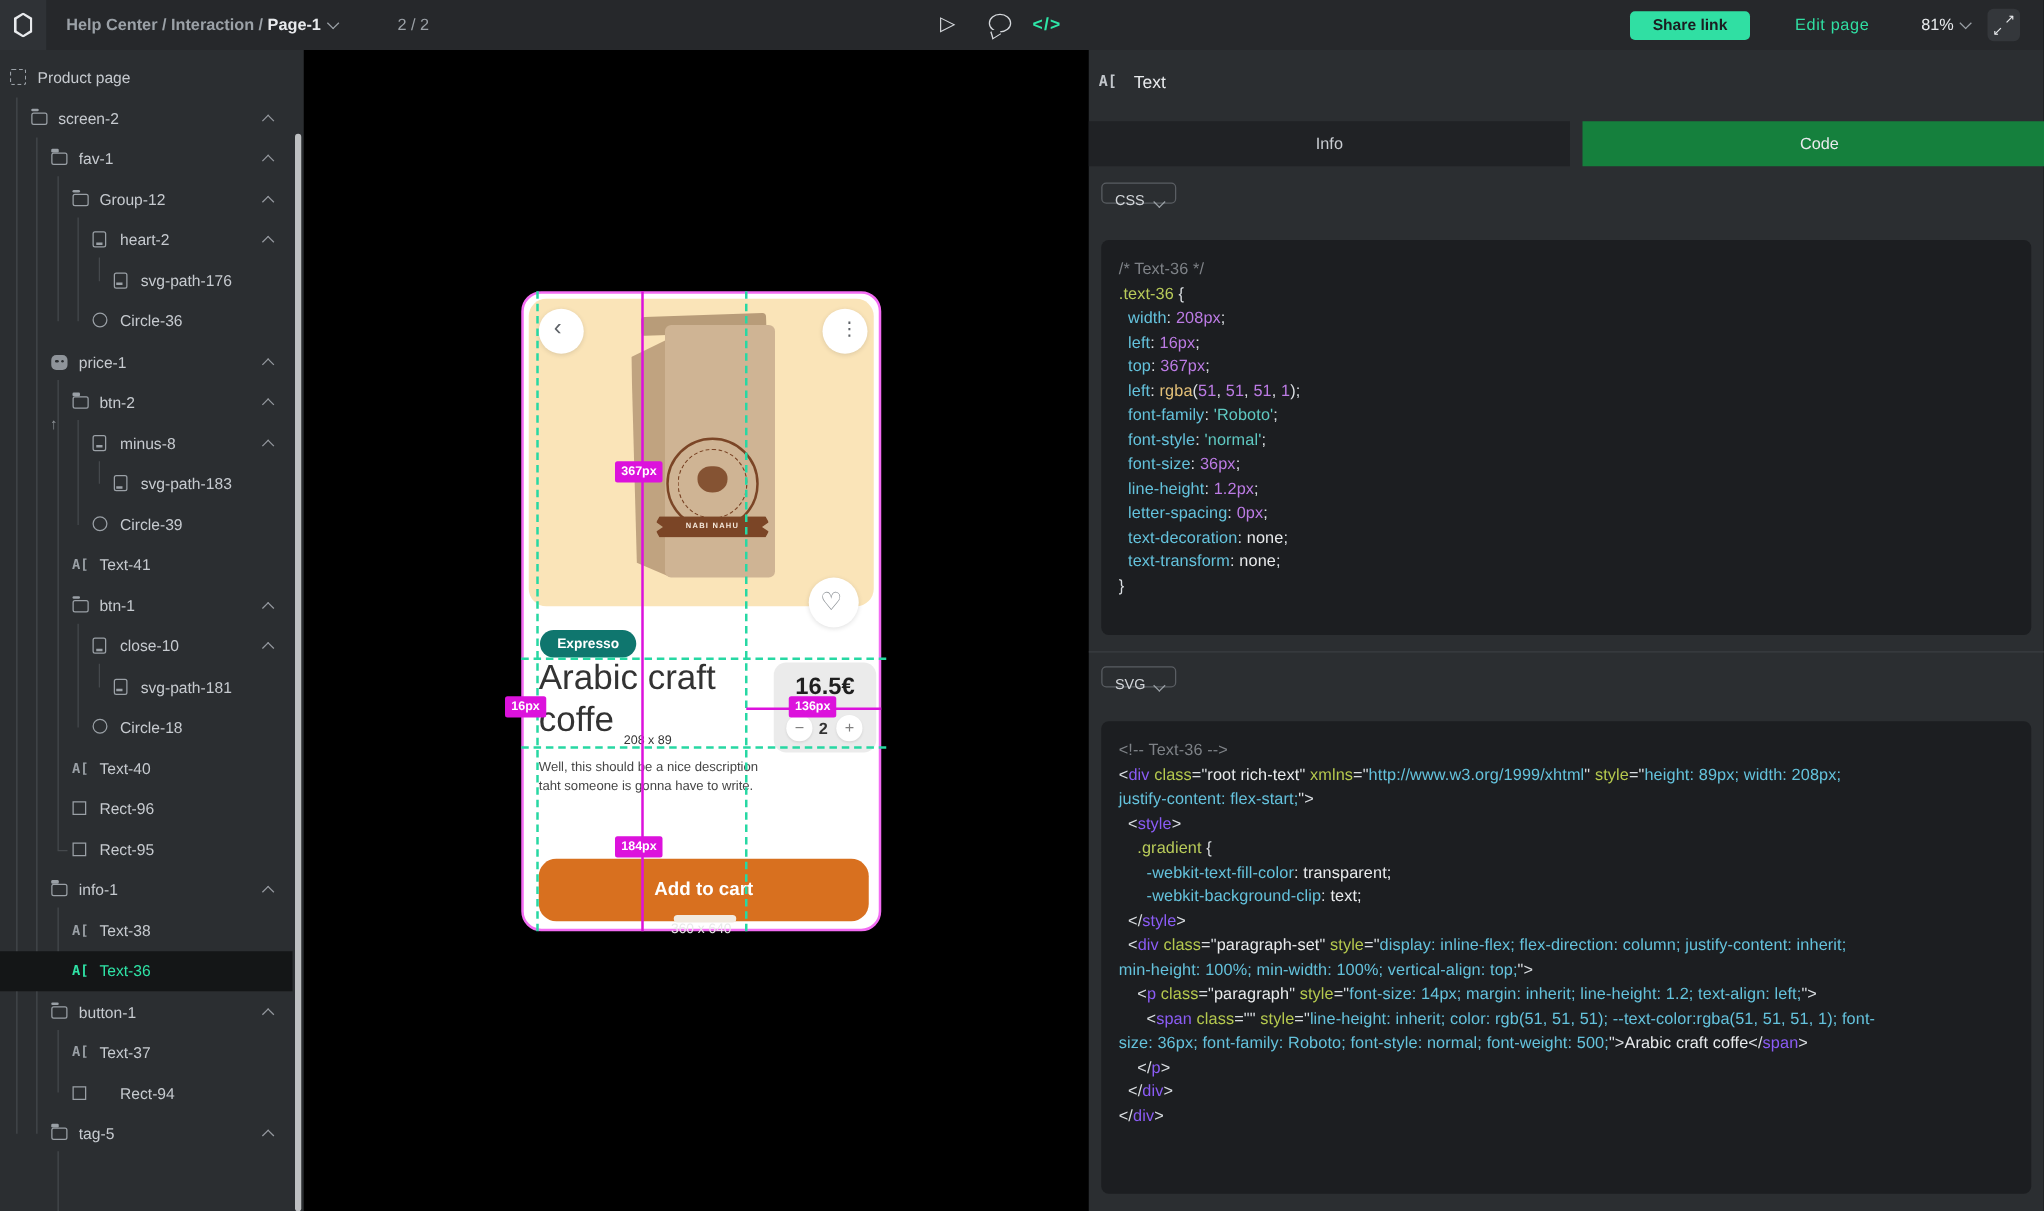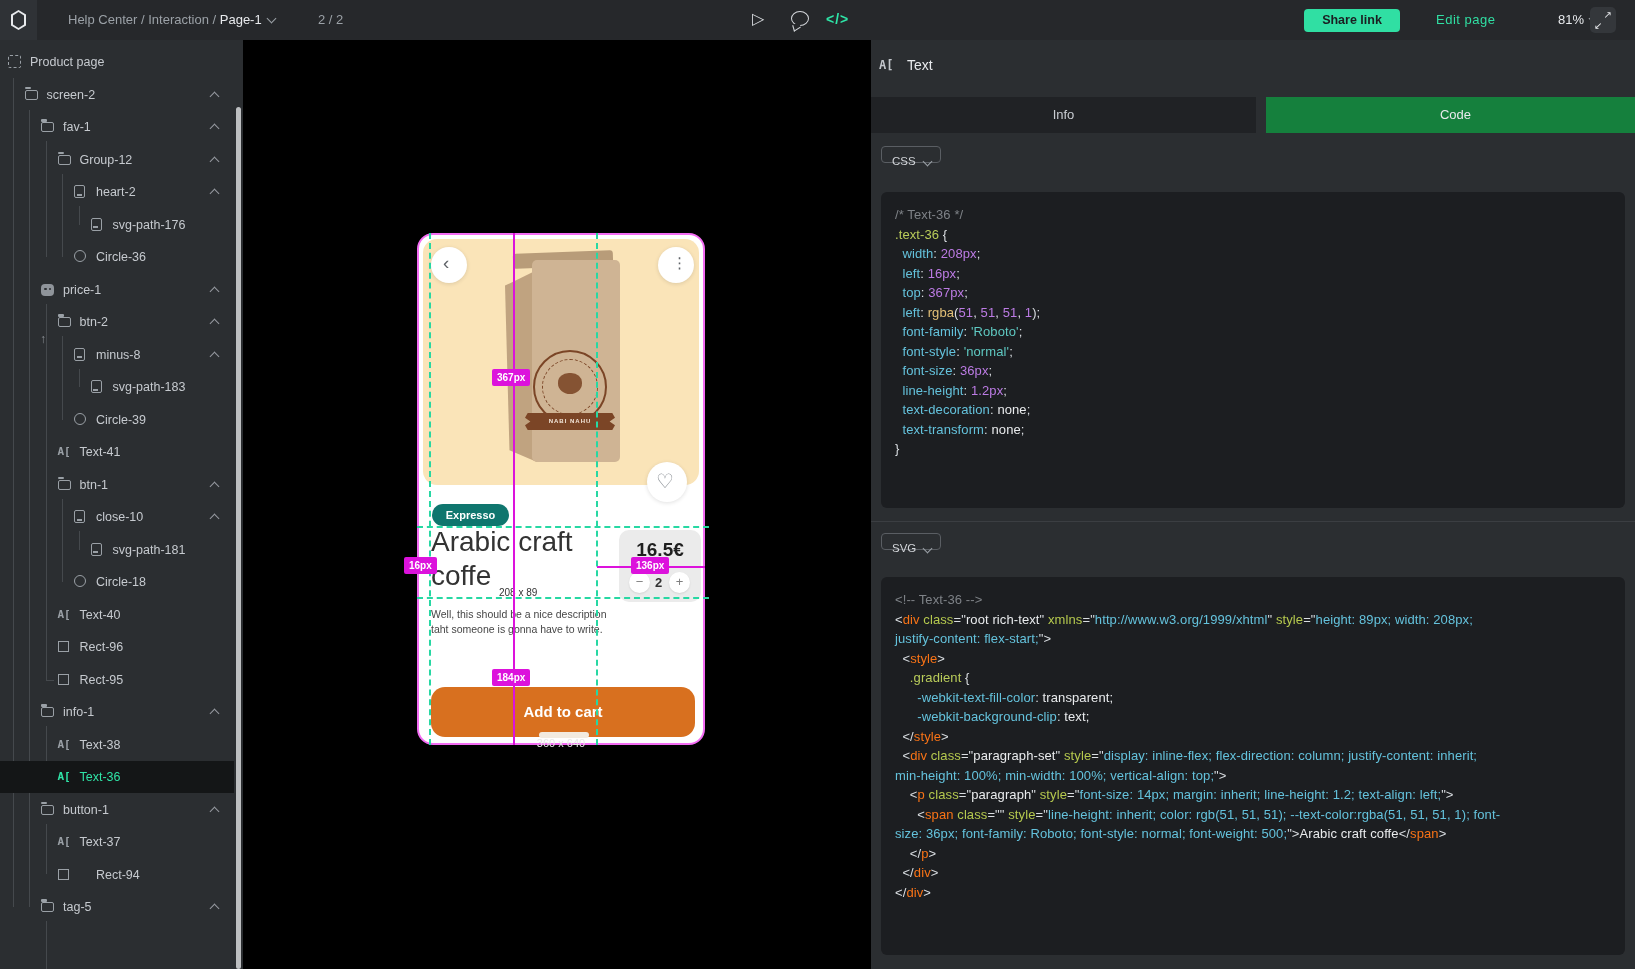--- a/index.html
+++ b/index.html
@@ -6,36 +6,36 @@
   html,body { width:1635px; height:969px; background:#000; overflow:hidden;
               font-family:"Liberation Sans", sans-serif; }
 
   
   #topbar { position:absolute; left:0; top:0; width:1635px; height:40px; background:#26282B; z-index:50; }
   #logo-tile { position:absolute; left:0; top:0; width:37px; height:40px; background:#2F3236; }
   .logo-shape { position:absolute; left:11px; top:10px; width:15px; height:20px;
     background:#E8EAED; clip-path:polygon(50% 0,100% 22%,100% 78%,50% 100%,0 78%,0 22%); }
   .logo-inner { position:absolute; left:13px; top:12px; width:11px; height:16px;
     background:#2F3236; clip-path:polygon(50% 0,100% 22%,100% 78%,50% 100%,0 78%,0 22%); }
-  #breadcrumb { position:absolute; left:68px; top:0; height:40px; line-height:40px; font-size:13px; color:#9BA1A7; }
+  #breadcrumb { position:absolute; left:53px; top:0; height:40px; line-height:40px; font-size:13px; color:#9BA1A7;font-weight:bold; }
   #breadcrumb .cur { color:#E8EAED; }
   .caret-down { display:inline-block; width:7px; height:7px; border-left:1.5px solid #9BA1A7;
     border-bottom:1.5px solid #9BA1A7; transform:rotate(-45deg); margin-left:6px; margin-bottom:2px; }
   #page-counter { position:absolute; left:318px; top:0; height:40px; line-height:40px; font-size:13px; color:#9BA1A7; }
   #play-ic { position:absolute; left:752px; top:9px; color:#D5D8DC; font-size:16px; }
   #bubble-ic { position:absolute; left:791px; top:11px; width:18px; height:15px;
     border:1.7px solid #D5D8DC; border-radius:50%; }
   #bubble-ic::after { content:""; position:absolute; left:1px; bottom:-5px; width:6px; height:6px;
     border-left:1.7px solid #D5D8DC; border-bottom:1.7px solid #D5D8DC; transform:skewY(-20deg) rotate(-15deg);
     background:#26282B; }
   #code-ic { position:absolute; left:826px; top:11px; color:#2EE6A8; font-size:14px; font-weight:bold; letter-spacing:1px; }
   #share-btn { position:absolute; left:1304px; top:9px; width:96px; height:23px; background:#30DFA3;
     border-radius:4px; color:#1B1E21; font-size:12.5px; font-weight:bold; text-align:center; line-height:23px; }
   #edit-link { position:absolute; left:1436px; top:0; height:40px; line-height:40px; color:#30DFA3; font-size:13px; letter-spacing:.5px; }
-  #zoom-ctl { position:absolute; left:1537px; top:0; height:40px; line-height:40px; color:#E8EAED; font-size:13px;margin-left:21px; }
+  #zoom-ctl { position:absolute; left:1537px; top:0; height:40px; line-height:40px; color:#E8EAED; font-size:13px; }
   #expand-tile { position:absolute; left:1590px; top:7px; width:26px; height:26px; background:#34373B; border-radius:5px; }
   #expand-tile .a1 { position:absolute; right:4px; top:2px; color:#E8EAED; font-size:10px; }
   #expand-tile .a2 { position:absolute; left:4px; bottom:2px; color:#E8EAED; font-size:10px; }
 
   
   #sidebar { position:absolute; left:0; top:40px; width:243px; height:929px; background:#2B2E31; z-index:40; overflow:hidden; }
   .tree-row { position:absolute; left:0; width:234px; height:32px; }
   .tree-row.sel { background:#141617; }
   .tree-label { position:absolute; top:9px; font-size:12.5px; color:#C6CACF; white-space:nowrap; }
   .tree-row.sel .tree-label { color:#2FE3A6; }
@@ -125,21 +125,21 @@
   .sel-box .caret-down { border-color:#9BA1A7; position:absolute; right:9px; top:11px; margin:0; }
   #css-select { top:106px; }
   #svg-select { top:493px; }
   #panel-divider { position:absolute; left:0; top:481px; width:764px; height:1px; background:#3B3E42; }
   .code-block { position:absolute; left:10px; width:744px; background:#1C1E21; border-radius:6px;
     padding:15px 0 0 14px; overflow:hidden; }
   #css-block { top:152px; height:316px; }
   #svg-block { top:537px; height:378px; }
   .code-line { height:19.5px; white-space:pre; font-size:13px; letter-spacing:.1px; }
   .cm{color:#7E8287;} .sel-tok{color:#B9CC5A;} .prop{color:#64C2DC;} .num{color:#BC7BE4;}
-  .fn{color:#E3C078;} .str{color:#5FC9C2;} .pun{color:#DADEE2;} .tag{color:#f97316;}
+  .fn{color:#E3C078;} .str{color:#5FC9C2;} .pun{color:#DADEE2;} .tag{color:#8b5cf6;}
   .attr{color:#B5C94E;} .val{color:#64C2DC;} .txt{color:#E9EBED;}
 </style>
 </head>
 <body>
 
 <div id="topbar">
   <div id="logo-tile">
     <div class="logo-shape"></div>
     <div class="logo-inner"></div>
   </div>
@@ -408,20 +408,21 @@
       <div class="code-line"><span class="cm">/* Text-36 */</span></div>
       <div class="code-line"><span class="sel-tok">.text-36</span><span class="pun"> {</span></div>
       <div class="code-line"><span class="pun">  </span><span class="prop">width</span><span class="pun">: </span><span class="num">208px</span><span class="pun">;</span></div>
       <div class="code-line"><span class="pun">  </span><span class="prop">left</span><span class="pun">: </span><span class="num">16px</span><span class="pun">;</span></div>
       <div class="code-line"><span class="pun">  </span><span class="prop">top</span><span class="pun">: </span><span class="num">367px</span><span class="pun">;</span></div>
       <div class="code-line"><span class="pun">  </span><span class="prop">left</span><span class="pun">: </span><span class="fn">rgba</span><span class="pun">(</span><span class="num">51</span><span class="pun">, </span><span class="num">51</span><span class="pun">, </span><span class="num">51</span><span class="pun">, </span><span class="num">1</span><span class="pun">);</span></div>
       <div class="code-line"><span class="pun">  </span><span class="prop">font-family</span><span class="pun">: </span><span class="str">'Roboto'</span><span class="pun">;</span></div>
       <div class="code-line"><span class="pun">  </span><span class="prop">font-style</span><span class="pun">: </span><span class="str">'normal'</span><span class="pun">;</span></div>
       <div class="code-line"><span class="pun">  </span><span class="prop">font-size</span><span class="pun">: </span><span class="num">36px</span><span class="pun">;</span></div>
       <div class="code-line"><span class="pun">  </span><span class="prop">line-height</span><span class="pun">: </span><span class="num">1.2px</span><span class="pun">;</span></div>
+      <div class="code-line"><span class="pun">  </span><span class="prop">letter-spacing</span><span class="pun">: </span><span class="num">0px</span><span class="pun">;</span></div>
       <div class="code-line"><span class="pun">  </span><span class="prop">text-decoration</span><span class="pun">: </span><span class="txt">none</span><span class="pun">;</span></div>
       <div class="code-line"><span class="pun">  </span><span class="prop">text-transform</span><span class="pun">: </span><span class="txt">none</span><span class="pun">;</span></div>
       <div class="code-line"><span class="pun">}</span></div>
     </div>
 
   <div id="panel-divider"></div>
 
   <div id="svg-select" class="sel-box"><span>SVG</span><span class="caret-down"></span></div>
   <div id="svg-block" class="code-block">
       <div class="code-line"><span class="cm">&lt;!-- Text-36 --&gt;</span></div>

